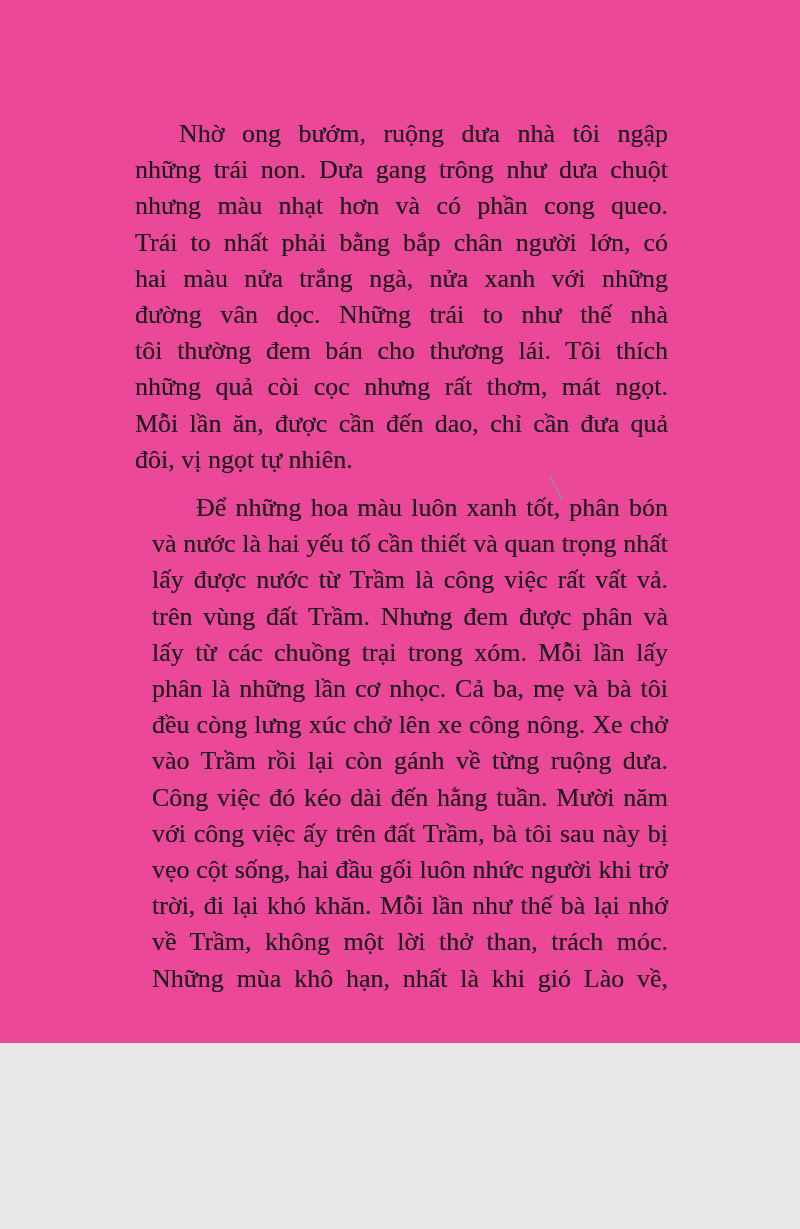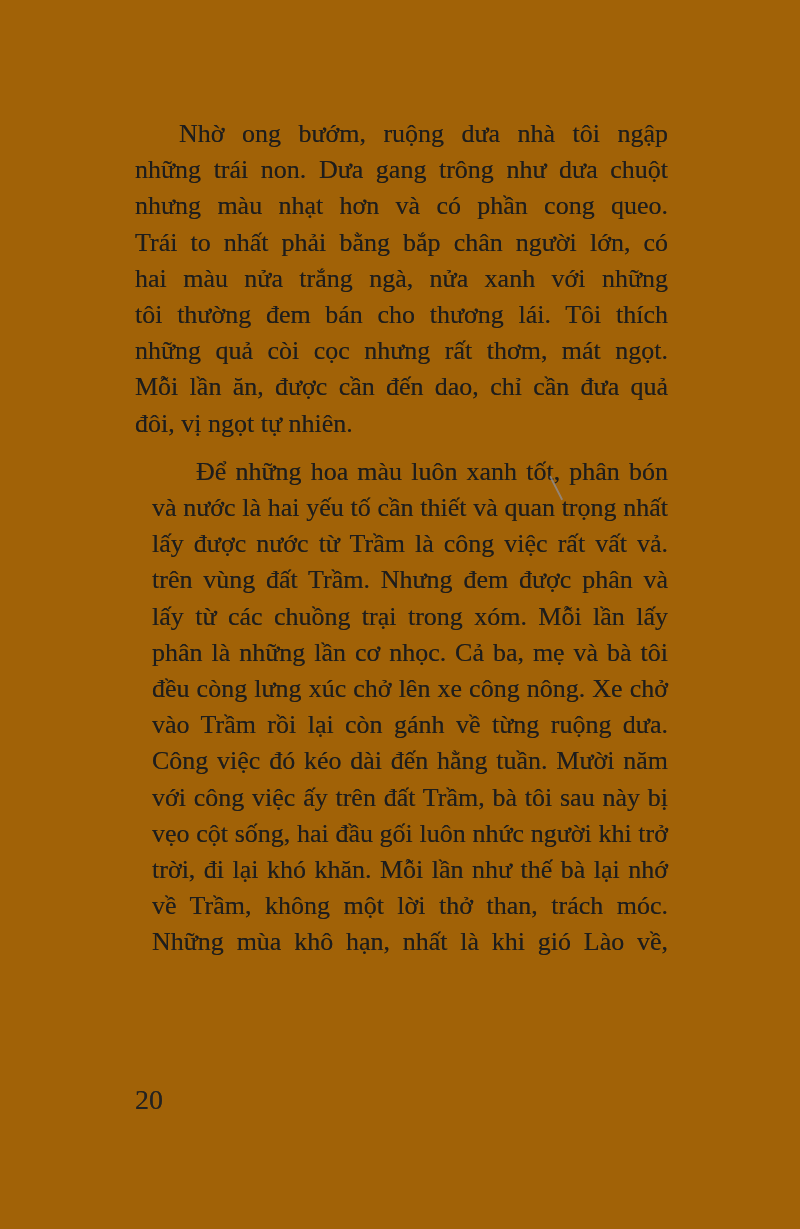--- a/index.html
+++ b/index.html
@@ -3,22 +3,22 @@
 <meta charset="utf-8">
 <style>
   html, body {
     margin: 0;
     padding: 0;
     background: #e8e8e8;
   }
   .page {
     position: relative;
     width: 800px;
-    height: 1229px;
-    background: #a16207;
+    height: 1043px;
+    background: #ec4899;
     overflow: hidden;
     font-family: "Liberation Serif", serif;
   }
   .text-block {
     position: absolute;
     left: 135px;
     top: 116px;
     width: 533px;
     font-size: 26px;
     line-height: 36.2px;
@@ -67,20 +67,21 @@
 <body>
 
 <div class="page">
   <div class="text-block" id="text-block">
       <div class="paragraph">
         <div class="line first">Nhờ ong bướm, ruộng dưa nhà tôi ngập</div>
         <div class="line">những trái non. Dưa gang trông như dưa chuột</div>
         <div class="line">nhưng màu nhạt hơn và có phần cong queo.</div>
         <div class="line">Trái to nhất phải bằng bắp chân người lớn, có</div>
         <div class="line">hai màu nửa trắng ngà, nửa xanh với những</div>
+        <div class="line">đường vân dọc. Những trái to như thế nhà</div>
         <div class="line">tôi thường đem bán cho thương lái. Tôi thích</div>
         <div class="line">những quả còi cọc nhưng rất thơm, mát ngọt.</div>
         <div class="line">Mỗi lần ăn, được cần đến dao, chỉ cần đưa quả</div>
         <div class="line unjust">đôi, vị ngọt tự nhiên.</div>
       </div>
       <div class="paragraph">
         <div class="line first">Để những hoa màu luôn xanh tốt, phân bón</div>
         <div class="line">và nước là hai yếu tố cần thiết và quan trọng nhất</div>
         <div class="line">lấy được nước từ Trầm là công việc rất vất vả.</div>
         <div class="line">trên vùng đất Trầm. Nhưng đem được phân và</div>

